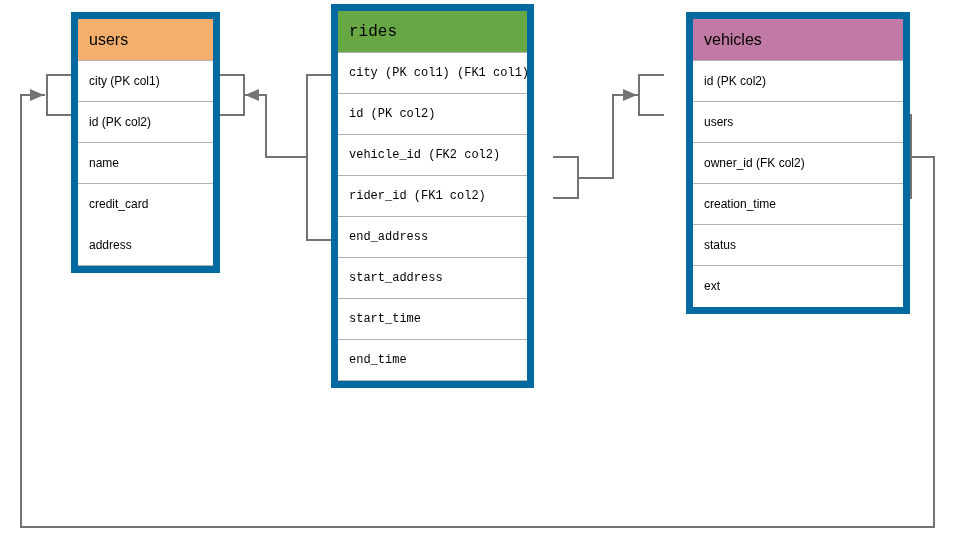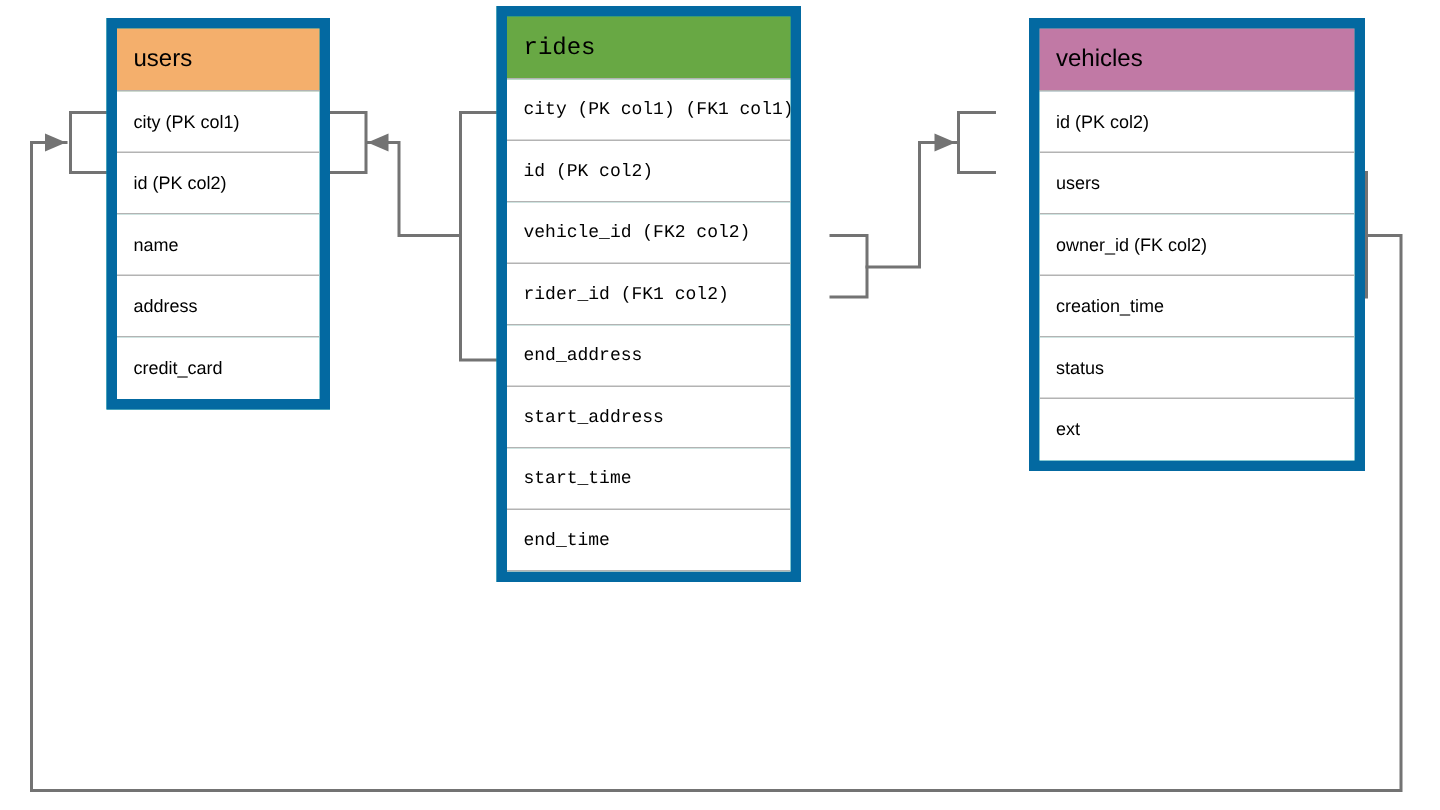--- a/index.html
+++ b/index.html
@@ -97,22 +97,22 @@
       <polygon class="arrow-head" points="44,95 30,89 30,101" style="fill: rgb(115, 115, 115);"></polygon>
       <path class="conn-path" d="M 71 75 L 47 75 L 47 115 L 71 115" style="stroke: rgb(115, 115, 115);"></path>
     </g>
   </svg>
 
   <div class="table-box" id="tbl-users">
     <div class="table-header" style="background-color: rgb(244, 175, 108);">users</div>
     <div class="table-row">city (PK col1)</div>
     <div class="table-row">id (PK col2)</div>
     <div class="table-row">name</div>
+    <div class="table-row last">credit_card</div>
     <div class="table-row">address</div>
-    <div class="table-row last">credit_card</div>
   </div>
 
   <div class="table-box" id="tbl-rides">
     <div class="table-header" style="background-color: rgb(104, 168, 68);">rides</div>
     <div class="table-row">city (PK col1) (FK1 col1)</div>
     <div class="table-row">id (PK col2)</div>
     <div class="table-row">vehicle_id (FK2 col2)</div>
     <div class="table-row">rider_id (FK1 col2)</div>
     <div class="table-row">end_address</div>
     <div class="table-row">start_address</div>

